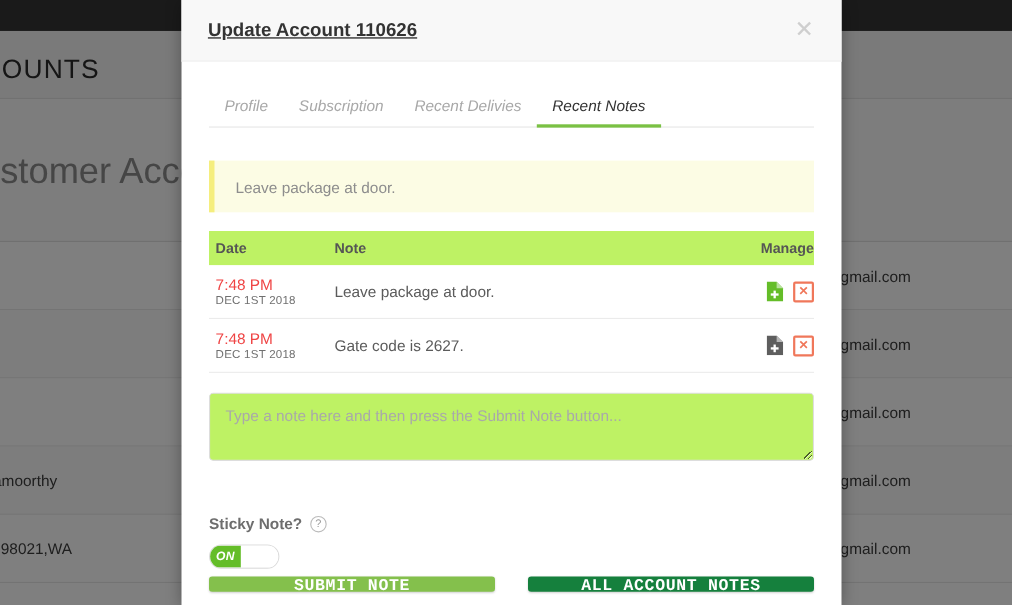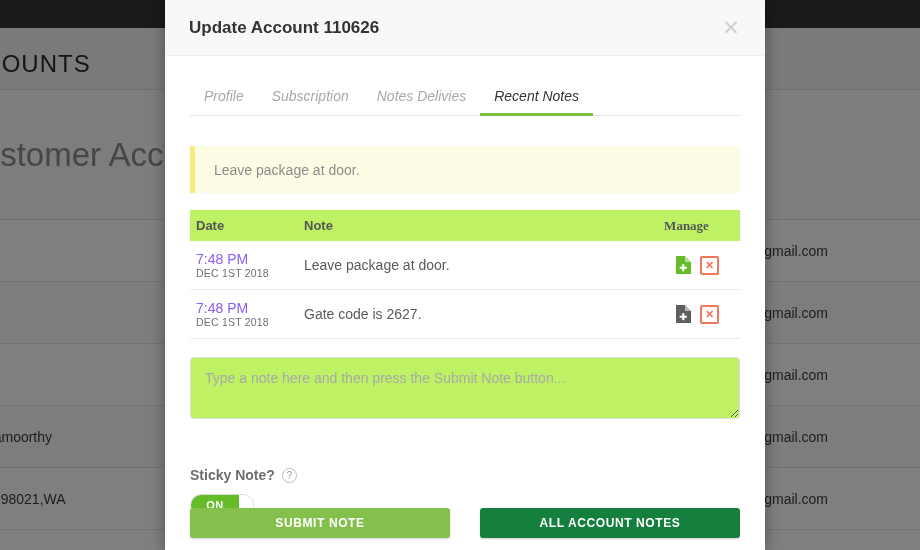--- a/index.html
+++ b/index.html
@@ -116,20 +116,21 @@
   }
 
   .modal-header {
     position: relative;
     height: 56px;
     background: #f8f8f8;
     border-bottom: 1px solid #eeeeee;
     display: flex;
     align-items: center;
     padding: 16px 24px;
+    text-decoration: underline;
   }
   .modal-title {
     font-size: 17px;
     font-weight: bold;
     color: #333333;
   }
   .close-btn {
     position: absolute;
     right: 22px;
     top: 50%;
@@ -206,25 +207,25 @@
     color: #555555;
   }
   .nt-row {
     display: flex;
     align-items: center;
     height: 49px;
     border-bottom: 1px solid #ebebeb;
   }
   .col-date   { width: 108px; padding-left: 6px; }
   .col-note   { flex: 1; padding-left: 6px; }
-  .col-manage { width: 86px; text-align: center; padding-right: 21px; font-family: Liberation Serif, serif; }
+  .col-manage { width: 86px; text-align: right; padding-right: 0; }
 
   .date-time {
     font-size: 14px;
-    color: #8b5cf6;
+    color: #ef4444;
     line-height: 1.15;
   }
   .date-day {
     font-size: 10.5px;
     color: #6f6f6f;
     letter-spacing: 0.2px;
   }
   .note-text {
     font-size: 14px;
     color: #5b5b5b;
@@ -310,52 +311,53 @@
     width: 64px;
     height: 22px;
     border: 1px solid #dcdcdc;
     border-radius: 11px;
     overflow: hidden;
     display: flex;
     background: #ffffff;
     cursor: pointer;
   }
   .toggle-on {
-    width: 48px;
+    width: 28px;
     background: #64bd28;
     display: flex;
     align-items: center;
     justify-content: center;
     color: #ffffff;
     font-size: 11px;
     font-weight: bold;
     letter-spacing: 0.4px;
+    font-style: italic;
   }
   .toggle-knob { flex: 1; background: #ffffff; }
 
   
   .actions {
     position: absolute;
     left: 25px;
     right: 25px;
     bottom: 12px;
     display: flex;
     gap: 30px;
   }
   .btn {
     flex: 1;
-    height: 30px;
+    height: 14px;
     border: none;
     border-radius: 3px;
     color: #ffffff;
-    font-size: 12px;
+    font-size: 15px;
     font-weight: bold;
     letter-spacing: 0.6px;
     cursor: pointer;
-    font-family: Liberation Sans, sans-serif;
+    font-family: Liberation Mono, monospace;
     box-shadow: 0 1px 2px rgba(0,0,0,0.18);
   }
   .btn-submit { background: #84c04c; }
   .btn-all    { background: #15803d; }
 </style>
 </head>
 <body>
 
 <div id="page">
   <div class="navbar"></div>
@@ -405,21 +407,21 @@
 
     
     <div class="tabs">
       <div class="tab">
         <span>Profile</span>
       </div>
       <div class="tab">
         <span>Subscription</span>
       </div>
       <div class="tab">
-        <span>Notes Delivies</span>
+        <span>Recent Delivies</span>
       </div>
       <div class="tab active">
         <span>Recent Notes</span>
       </div>
     </div>
 
     
     <div class="sticky-banner">
       <span>Leave package at door.</span>
     </div>

